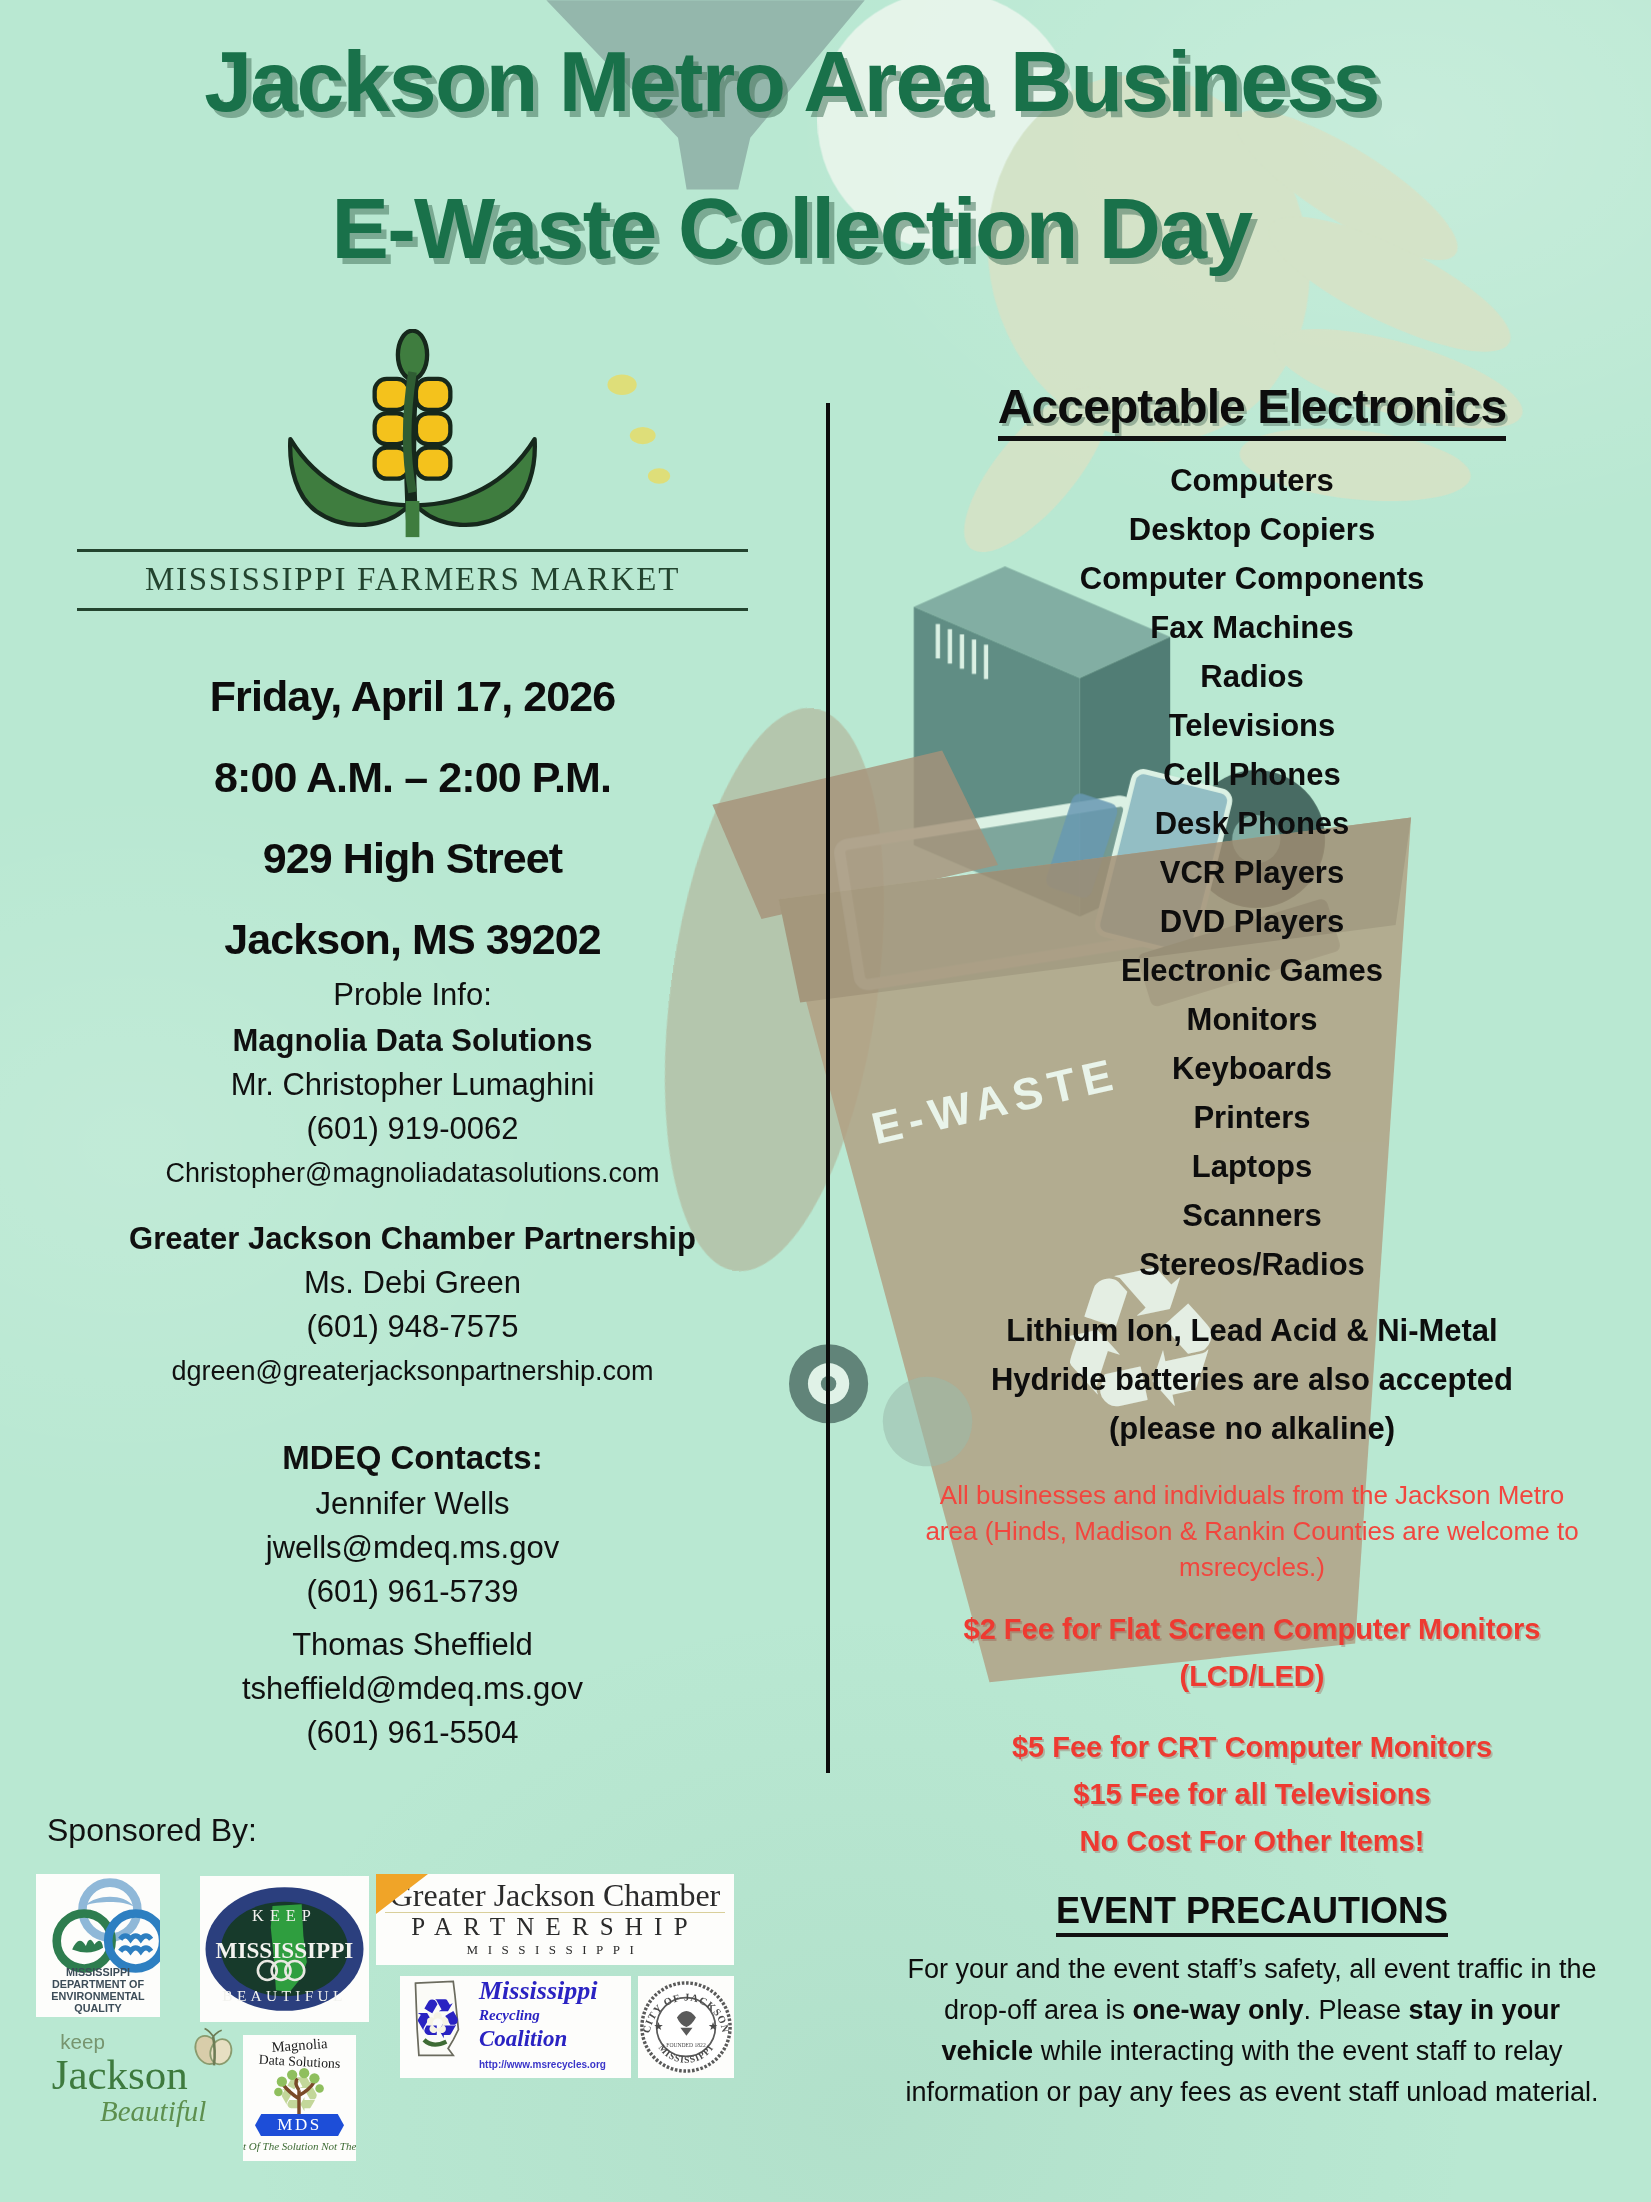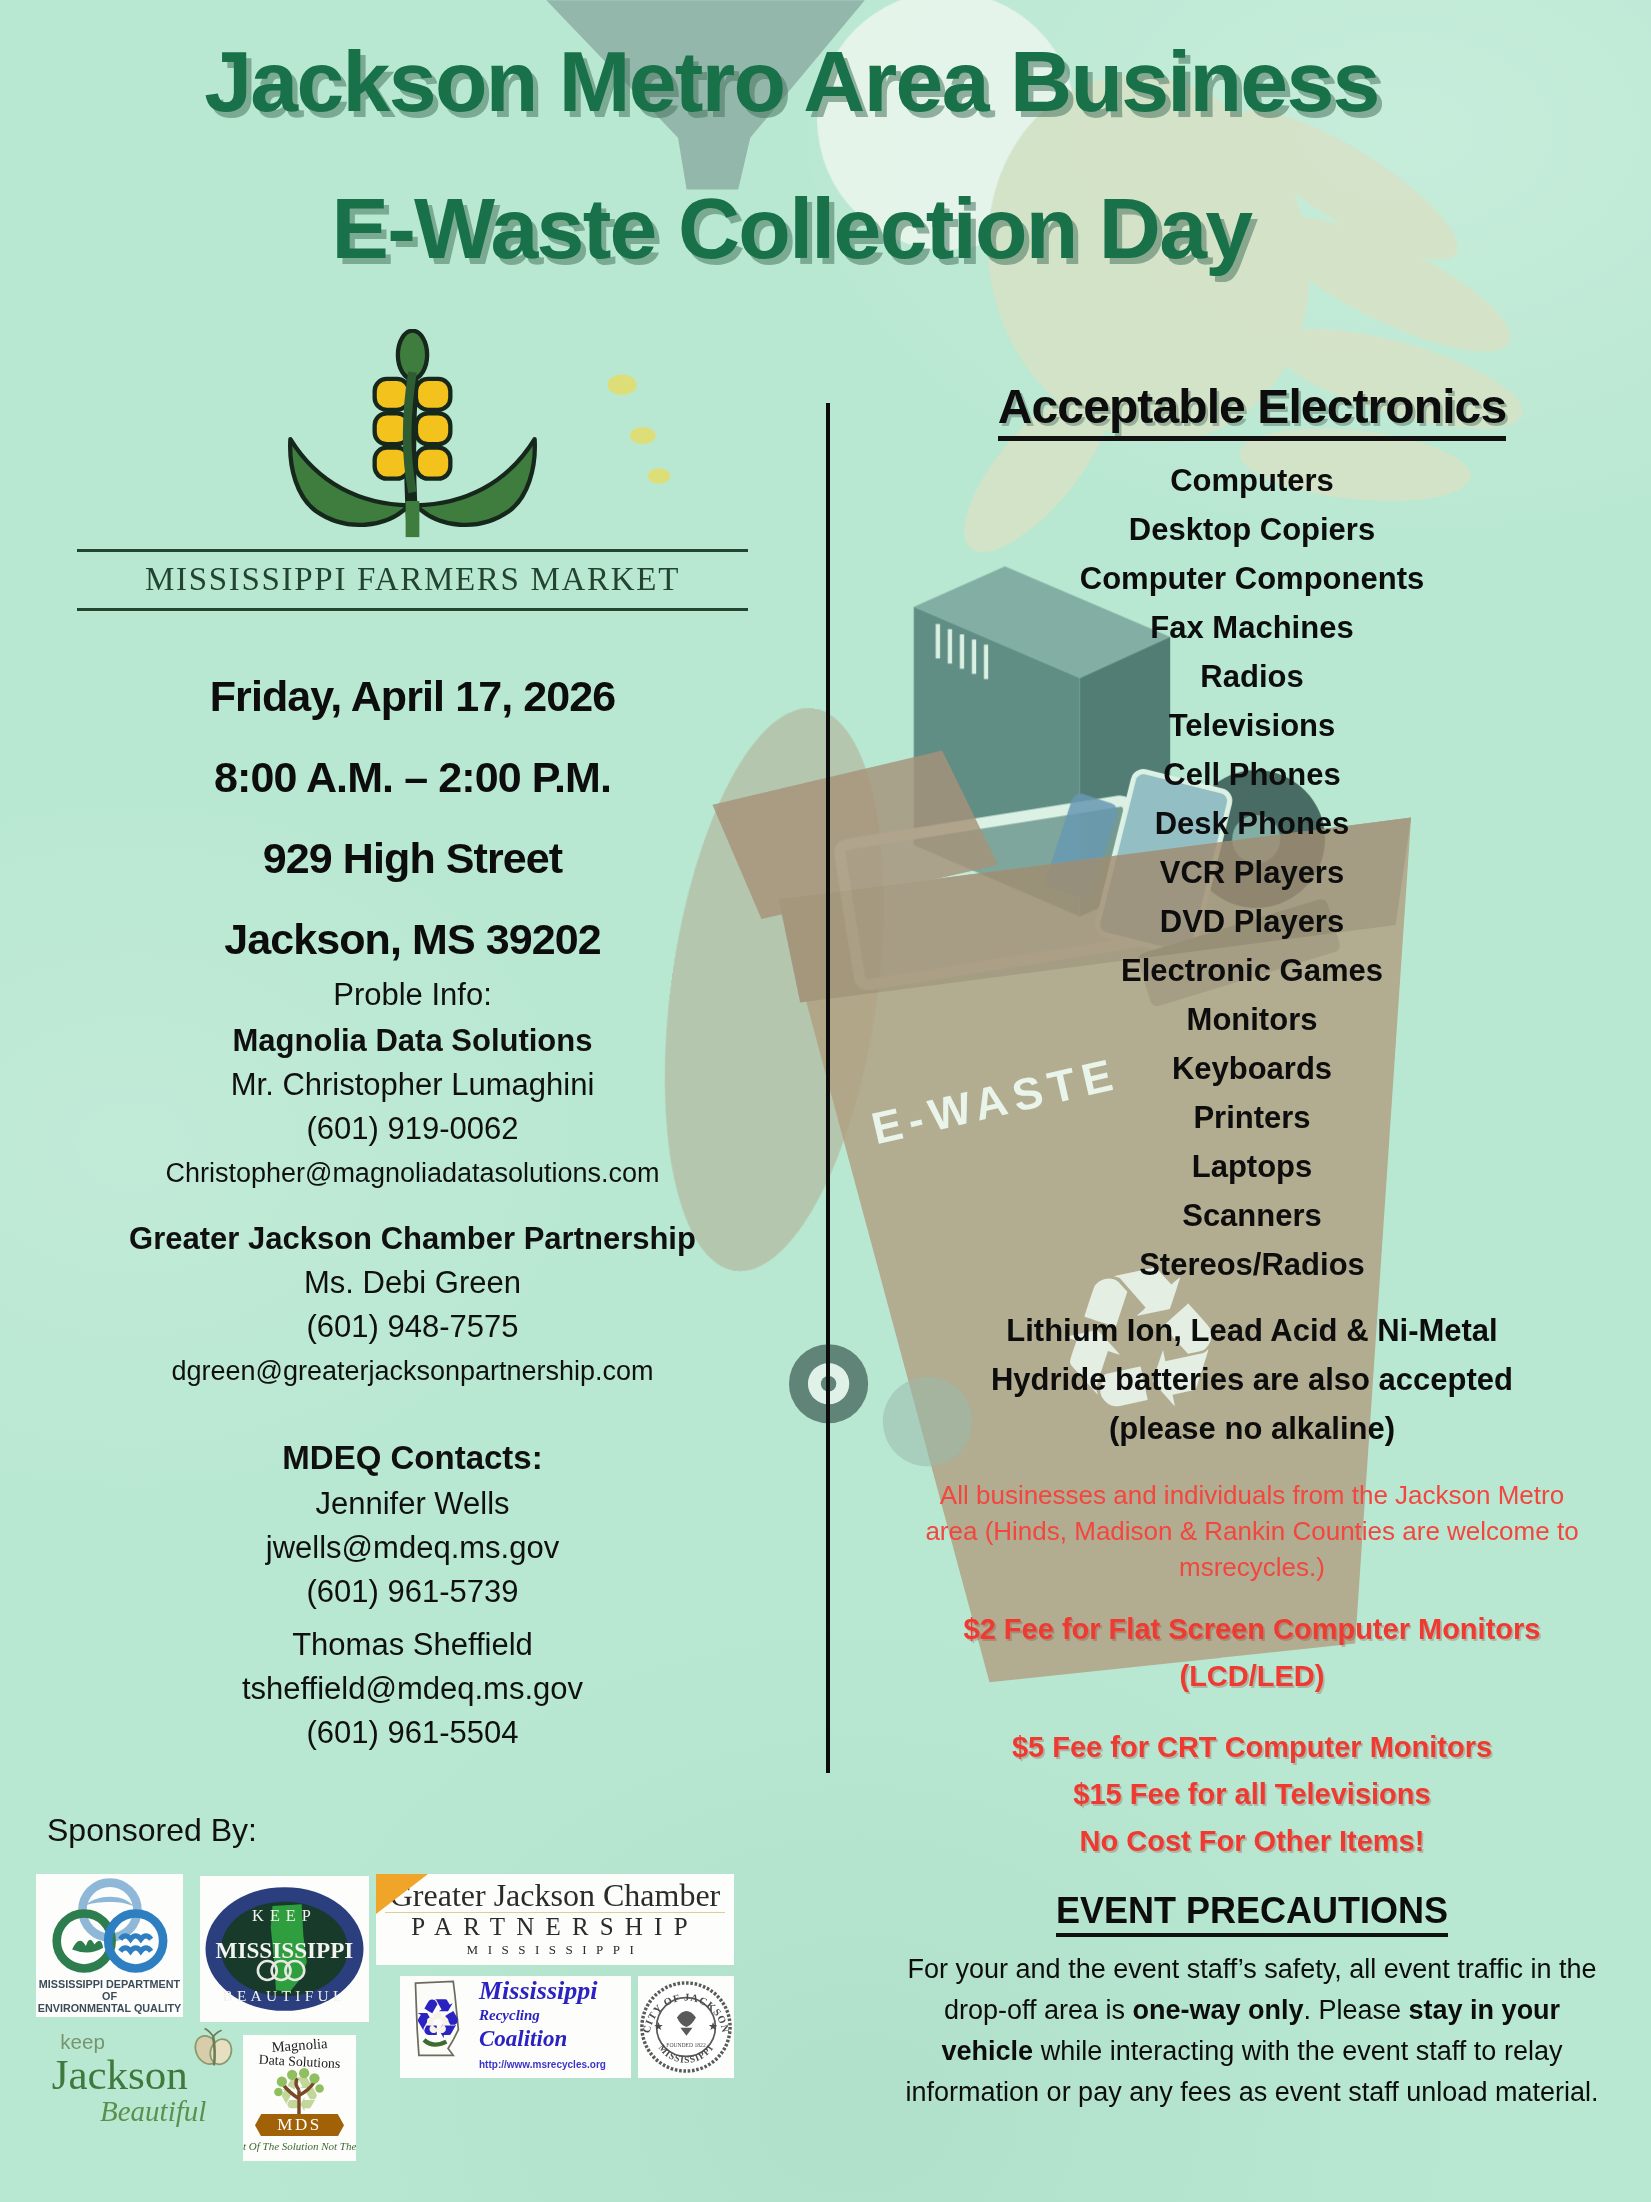--- a/index.html
+++ b/index.html
@@ -66,21 +66,21 @@
   .ep-head{
     display:inline-block;margin-top:25px;font-size:36px;font-weight:700;color:#0d0d0d;
     border-bottom:4.3px solid #111;padding-bottom:1.7px;letter-spacing:0px;
   }
   .ep-body{margin-top:12px;font-size:27px;line-height:41px;color:#0d0d0d;padding:0 34px;}
   .ep-body b{font-weight:700;}
 
   
   .sponsored-by{left:47px;top:1812px;font-size:32px;color:#111;}
   .tile{position:absolute;background:#fdfdfb;overflow:hidden;}
-  .mdeq-tile{left:36px;top:1874px;width:147px;height:143px;}
+  .mdeq-tile{left:36px;top:1874px;width:124px;height:143px;}
   .mdeq-caption{position:absolute;left:0;bottom:3.4px;width:100%;text-align:center;
     font-size:10.8px;font-weight:700;color:#3c4c58;line-height:12px;letter-spacing:0px;}
   .kmb-tile{left:200px;top:1876px;width:169px;height:146px;}
   .gjcp-tile{left:376px;top:1874px;width:358px;height:91px;font-family:"Liberation Serif",serif;color:#2b2b2b;}
   .gjcp-corner{position:absolute;left:0;top:0;width:0;height:0;border-top:40px solid #f0a428;border-right:52px solid transparent;}
   .gjcp-l1{margin-top:5.2px;font-size:32px;line-height:33px;border-bottom:1.7px solid #d9cf9a;display:inline-block;padding:0 5.2px;}
   .gjcp-l2{font-size:25px;letter-spacing:11.2px;line-height:28px;}
   .gjcp-l3{font-size:13px;letter-spacing:9.5px;line-height:17px;}
   .mrc-tile{left:400px;top:1976px;width:231px;height:102px;}
   .mrc-text{position:absolute;left:79px;top:1.7px;width:148px;text-align:left;
@@ -91,21 +91,21 @@
   .mrc-url{position:absolute;left:79px;top:83px;font-size:10px;color:#3a35c9;font-weight:700;}
   .seal-tile{left:638px;top:1976px;width:96px;height:102px;}
   .kjb{left:50px;top:2031px;width:181px;height:110px;color:#4c7d44;}
   .kjb-keep{font-size:20.6px;color:#77956f;margin-left:10.3px;line-height:22.4px;}
   .kjb-jackson{font-family:"Liberation Serif",serif;font-size:43px;line-height:43px;color:#3e7a3e;margin-left:1.7px;}
   .kjb-beautiful{font-family:"Liberation Serif",serif;font-style:italic;font-size:29px;line-height:31px;color:#5d8f4e;margin-left:50px;}
   .mds-tile{left:243px;top:2035px;width:113px;height:126px;font-family:"Liberation Serif",serif;}
   .mds-arc1{font-size:14.6px;color:#1a1a1a;transform:rotate(-4deg);margin-top:1.7px;}
   .mds-arc2{font-size:13.8px;color:#1a1a1a;transform:rotate(3deg);}
   .mds-art{position:absolute;left:20px;top:31px;}
-  .mds-badge{position:absolute;left:12px;top:79px;width:89px;height:22.4px;background:#a16207;color:#fff;
+  .mds-badge{position:absolute;left:12px;top:79px;width:89px;height:22.4px;background:#1d4ed8;color:#fff;
     font-size:17px;letter-spacing:2.6px;text-align:center;line-height:22.4px;
     clip-path:polygon(7% 0,93% 0,100% 50%,93% 100%,7% 100%,0 50%);}
   .mds-tag{position:absolute;left:0;top:105px;width:113px;text-align:center;font-size:11px;color:#3e6b34;font-style:italic;white-space:nowrap;}
 
   .bg-art{left:0;top:0;}
 </style>
 </head>
 <body>
 
 <div class="flyer">

